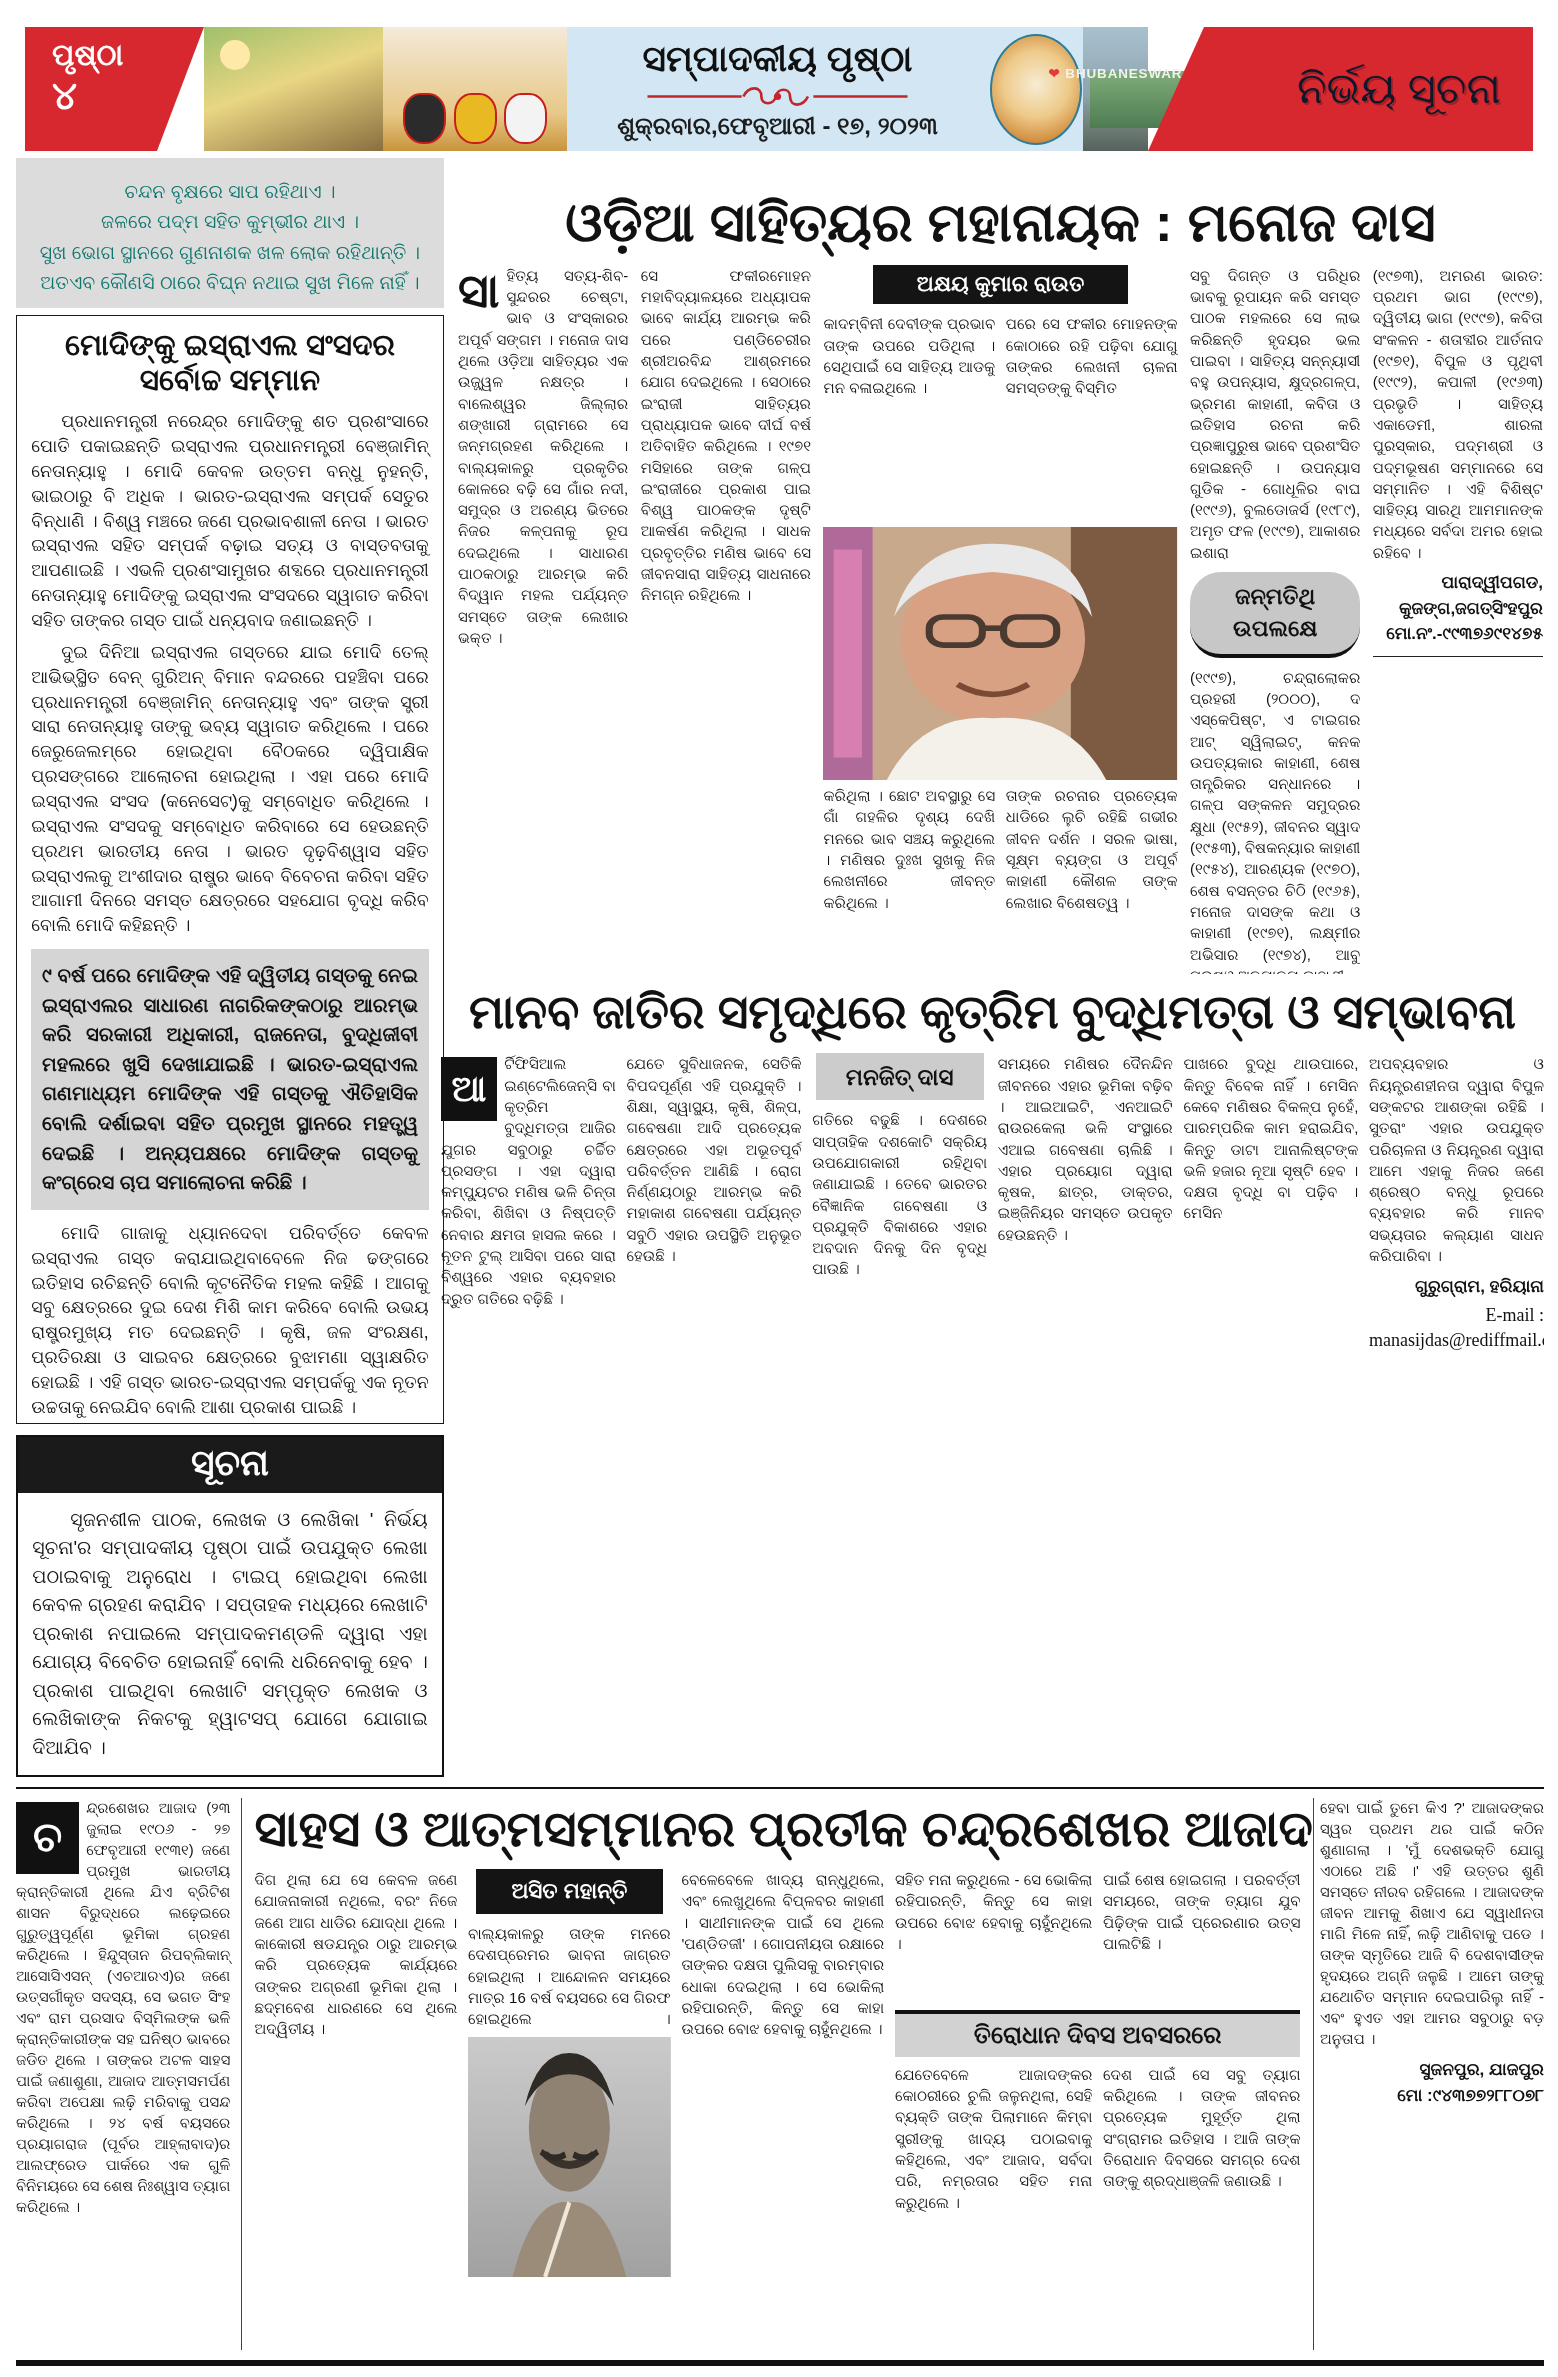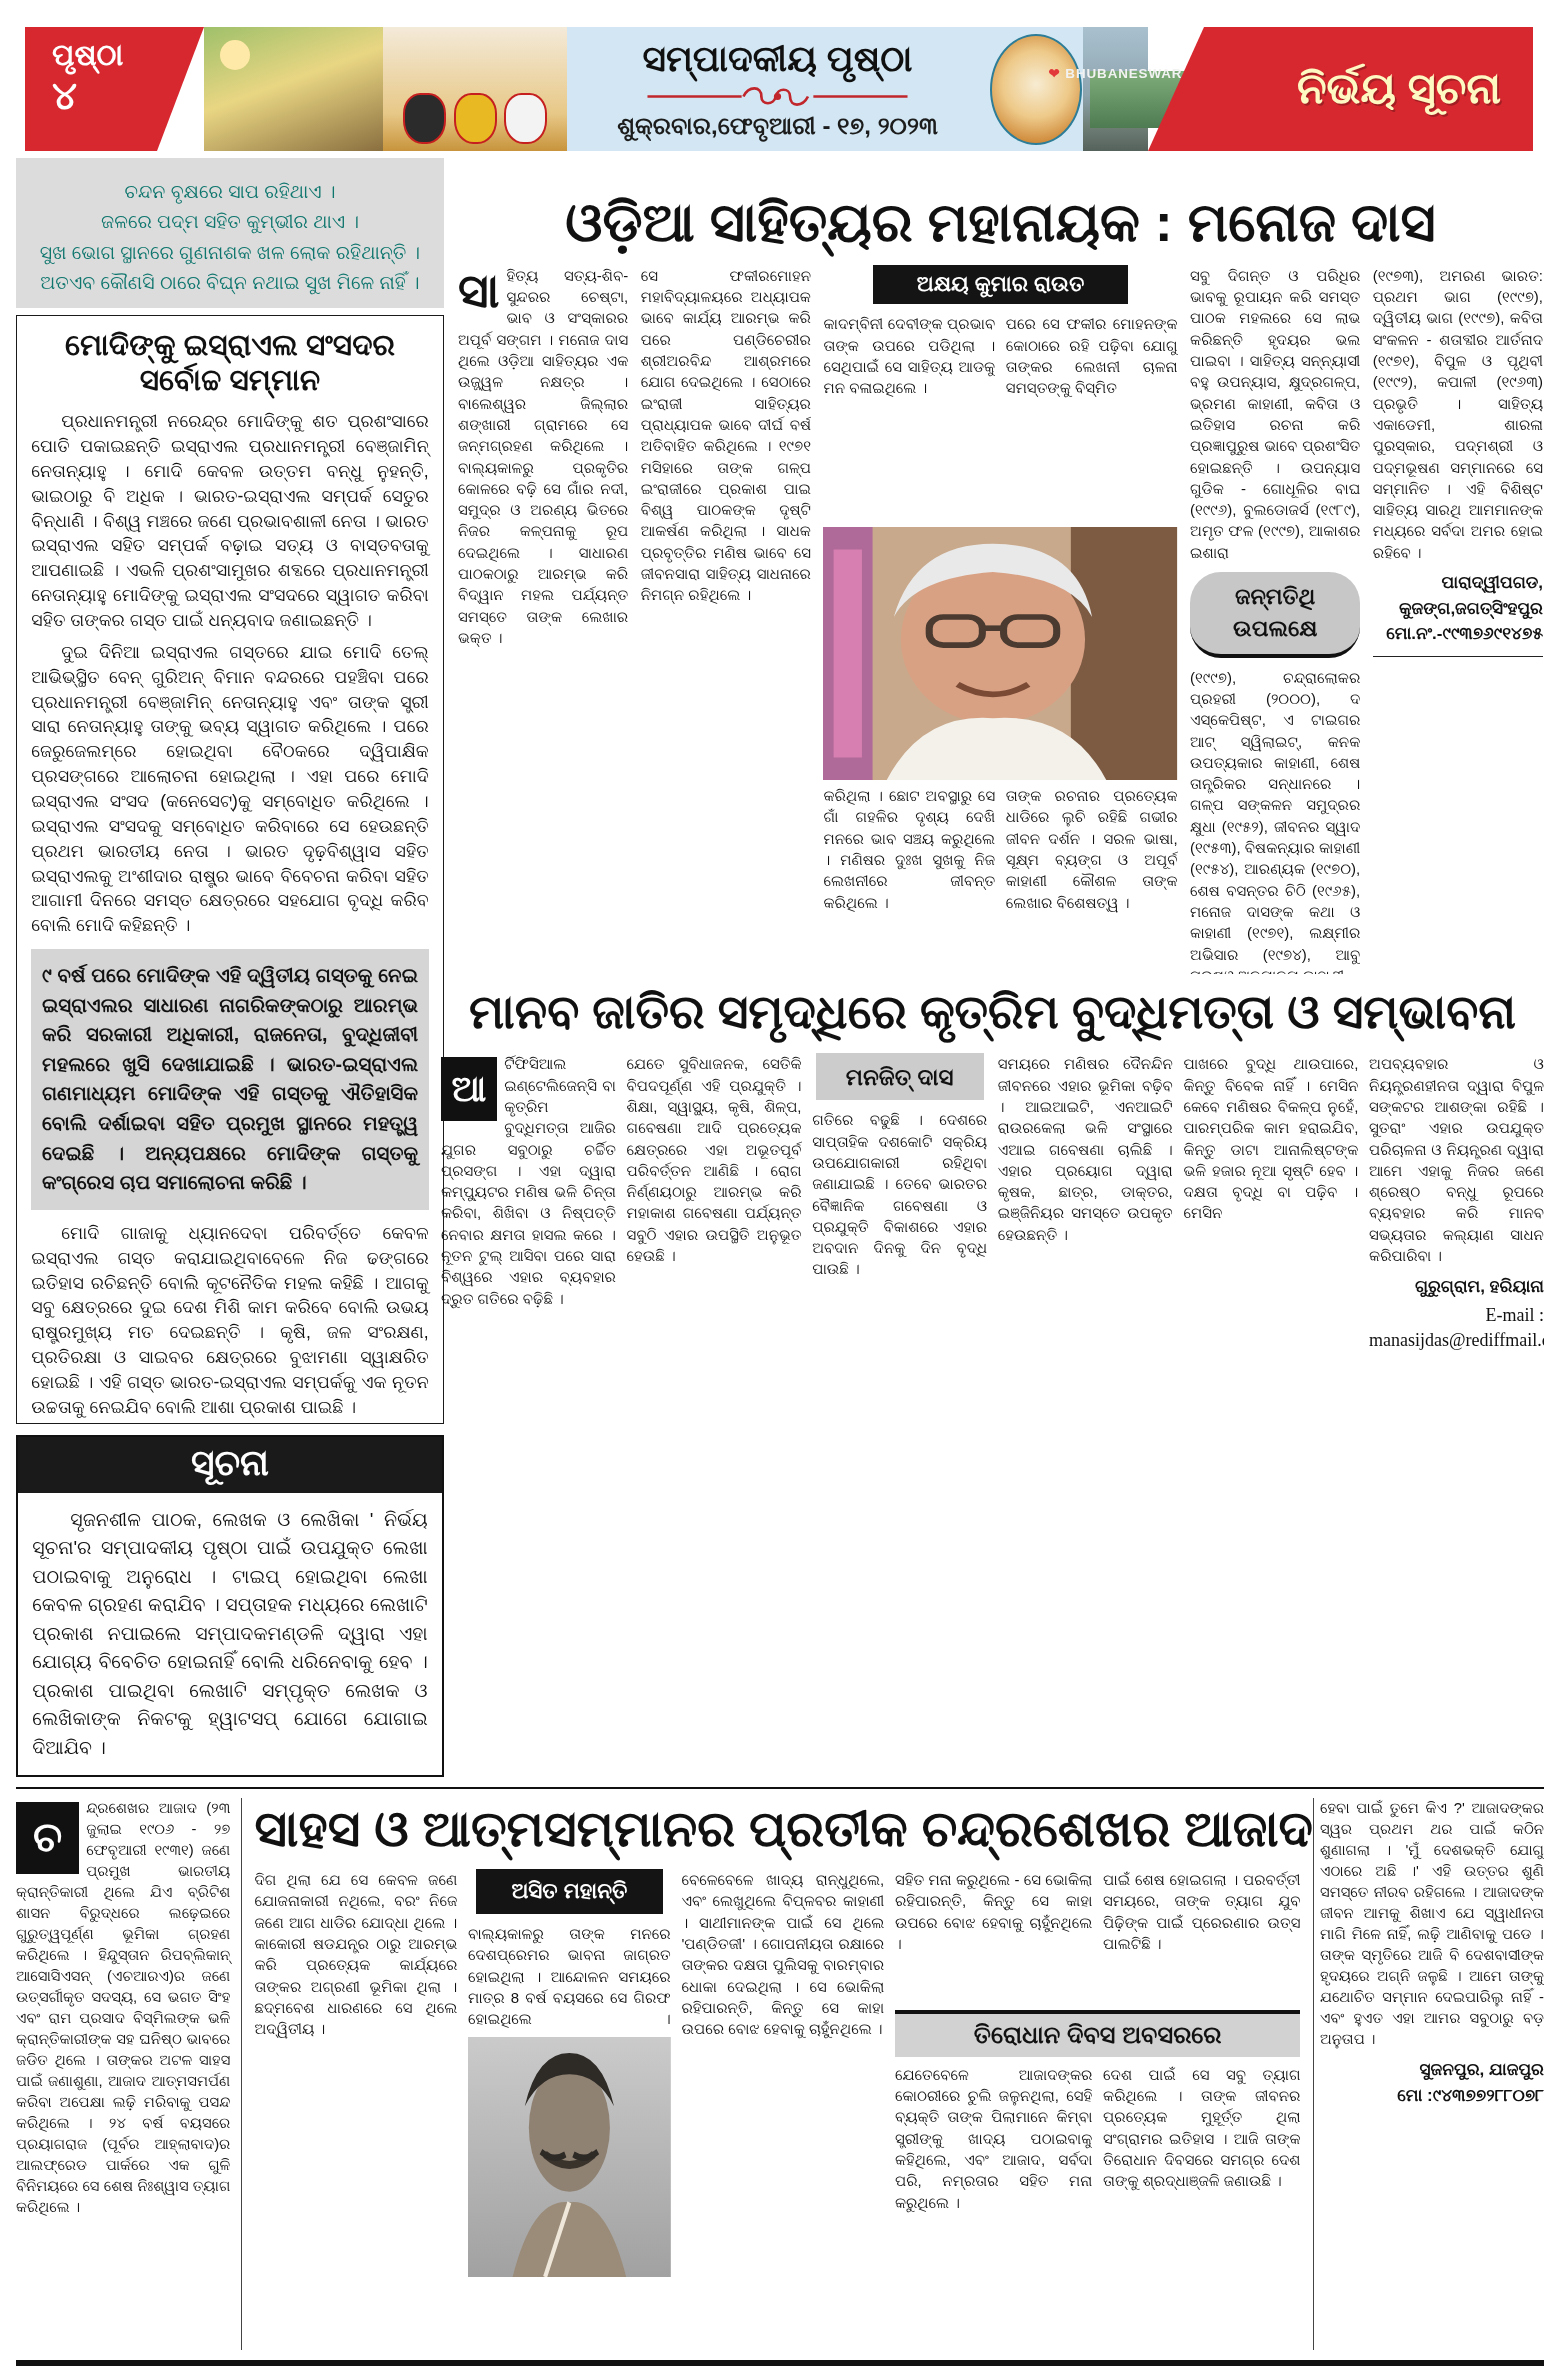--- a/index.html
+++ b/index.html
@@ -24,21 +24,21 @@
   .ph-food{width:95px;display:flex;align-items:center;justify-content:center;background:#d2e7f3;}
   .ph-food .plate{width:88px;height:107px;border-radius:50%;border:2.7px solid #2e7d98;
         background:radial-gradient(circle at 50% 45%,#f7ecd2 0%,#eeca8a 45%,#cf8a3a 80%,#9c5b20 100%);}
   .ph-street{flex:1;background:linear-gradient(#a9c0cf 0%,#8da4ad 55%,#6f7f76 80%,#55625c 100%);position:relative;}
   .ph-street .bldg{position:absolute;left:7.2px;bottom:23px;width:107px;height:57px;background:linear-gradient(#7fae7a,#4f7b52);}
   .street-label{position:absolute;left:50%;top:39px;transform:translateX(-50%);white-space:nowrap;
         color:#f2f2f2;font-weight:bold;font-size:13.4px;letter-spacing:0.9px;}
   .street-label .heart{color:#e23a3a;}
   .mh-right{width:385px;background:#d7282f;clip-path:polygon(56px 0,100% 0,100% 100%,0 100%);
         display:flex;align-items:center;justify-content:flex-end;padding-right:32px;box-sizing:border-box;}
-  .mh-right .paper{color:#fef9c3;font-size:43px;font-weight:bold;text-shadow:1.8px 1.8px 0 rgba(0,0,0,.25);}
+  .mh-right .paper{color:#0f172a;font-size:43px;font-weight:normal;text-shadow:1.8px 1.8px 0 rgba(0,0,0,.25);}
   .flourish{margin-top:3.6px;}
   
   .jtxt{text-align:justify;line-height:1.42;}
   .col{flex:1;overflow:hidden;font-size:15px;}
   .sign{font-weight:bold;text-align:right;font-size:17px;line-height:1.5;margin-top:7.2px;}
   
   .verse-box{position:absolute;left:16px;top:158px;width:428px;height:150px;background:#dcdcdc;
         box-sizing:border-box;padding:19px 9px;text-align:center;font-size:19px;line-height:1.6;color:#0f766e;}
   .modi{position:absolute;left:16px;top:315px;width:428px;height:1109px;border:1.8px solid #1a1a1a;
         box-sizing:border-box;padding:10.7px 14.3px;overflow:hidden;}
@@ -238,21 +238,21 @@
   <div class="azad">
     <div class="az-left jtxt">
       <span class="dropbox big">ଚ</span><span>ନ୍ଦ୍ରଶେଖର ଆଜାଦ (୨୩ ଜୁଲାଇ ୧୯୦୬ - ୨୭ ଫେବୃଆରୀ ୧୯୩୧) ଜଣେ ପ୍ରମୁଖ ଭାରତୀୟ କ୍ରାନ୍ତିକାରୀ ଥିଲେ ଯିଏ ବ୍ରିଟିଶ ଶାସନ ବିରୁଦ୍ଧରେ ଲଢ଼େଇରେ ଗୁରୁତ୍ୱପୂର୍ଣ୍ଣ ଭୂମିକା ଗ୍ରହଣ କରିଥିଲେ । ହିନ୍ଦୁସ୍ତାନ ରିପବ୍ଲିକାନ୍ ଆସୋସିଏସନ୍ (ଏଚଆରଏ)ର ଜଣେ ଉତ୍ସର୍ଗୀକୃତ ସଦସ୍ୟ, ସେ ଭଗତ ସିଂହ ଏବଂ ରାମ ପ୍ରସାଦ ବିସ୍ମିଲଙ୍କ ଭଳି କ୍ରାନ୍ତିକାରୀଙ୍କ ସହ ଘନିଷ୍ଠ ଭାବରେ ଜଡିତ ଥିଲେ । ତାଙ୍କର ଅଟଳ ସାହସ ପାଇଁ ଜଣାଶୁଣା, ଆଜାଦ ଆତ୍ମସମର୍ପଣ କରିବା ଅପେକ୍ଷା ଲଢ଼ି ମରିବାକୁ ପସନ୍ଦ କରିଥିଲେ । ୨୪ ବର୍ଷ ବୟସରେ ପ୍ରୟାଗରାଜ (ପୂର୍ବର ଆହ୍ଲାବାଦ)ର ଆଲଫ୍ରେଡ ପାର୍କରେ ଏକ ଗୁଳି ବିନିମୟରେ ସେ ଶେଷ ନିଃଶ୍ୱାସ ତ୍ୟାଗ କରିଥିଲେ ।</span>
     </div>
     <div class="az-center">
       <div class="hl">ସାହସ ଓ ଆତ୍ମସମ୍ମାନର ପ୍ରତୀକ ଚନ୍ଦ୍ରଶେଖର ଆଜାଦ !</div>
       <div class="az-cols">
         <div class="col jtxt">ଦିଗ ଥିଲା ଯେ ସେ କେବଳ ଜଣେ ଯୋଜନାକାରୀ ନଥିଲେ, ବରଂ ନିଜେ ଜଣେ ଆଗ ଧାଡିର ଯୋଦ୍ଧା ଥିଲେ । କାକୋରୀ ଷଡଯନ୍ତ୍ର ଠାରୁ ଆରମ୍ଭ କରି ପ୍ରତ୍ୟେକ କାର୍ଯ୍ୟରେ ତାଙ୍କର ଅଗ୍ରଣୀ ଭୂମିକା ଥିଲା । ଛଦ୍ମବେଶ ଧାରଣରେ ସେ ଥିଲେ ଅଦ୍ୱିତୀୟ ।</div>
         <div class="col jtxt">
           <div class="byline-black" style="width:92%;">ଅସିତ ମହାନ୍ତି</div>
-          <span>ବାଲ୍ୟକାଳରୁ ତାଙ୍କ ମନରେ ଦେଶପ୍ରେମର ଭାବନା ଜାଗ୍ରତ ହୋଇଥିଲା । ଆନ୍ଦୋଳନ ସମୟରେ ମାତ୍ର 8 ବର୍ଷ ବୟସରେ ସେ ଗିରଫ ହୋଇଥିଲେ ।</span>
+          <span>ବାଲ୍ୟକାଳରୁ ତାଙ୍କ ମନରେ ଦେଶପ୍ରେମର ଭାବନା ଜାଗ୍ରତ ହୋଇଥିଲା । ଆନ୍ଦୋଳନ ସମୟରେ ମାତ୍ର 16 ବର୍ଷ ବୟସରେ ସେ ଗିରଫ ହୋଇଥିଲେ ।</span>
           <svg class="photo-azad" width="100%" height="240" viewBox="0 0 100 90" preserveAspectRatio="none">
             <rect x="0" y="0" width="100" height="90" fill="#b9b9b9"></rect>
             <rect x="0" y="0" width="100" height="90" fill="url(#gz)" opacity="0.25"></rect>
             <defs>
                 <linearGradient id="gz" x1="0" y1="0" x2="0" y2="1">
               <stop offset="0" stop-color="#ffffff"></stop>
                   <stop offset="1" stop-color="#5a5a5a"></stop>
             </linearGradient>
               </defs>
             <ellipse cx="50" cy="34" rx="20" ry="24" fill="#8f8273"></ellipse>

